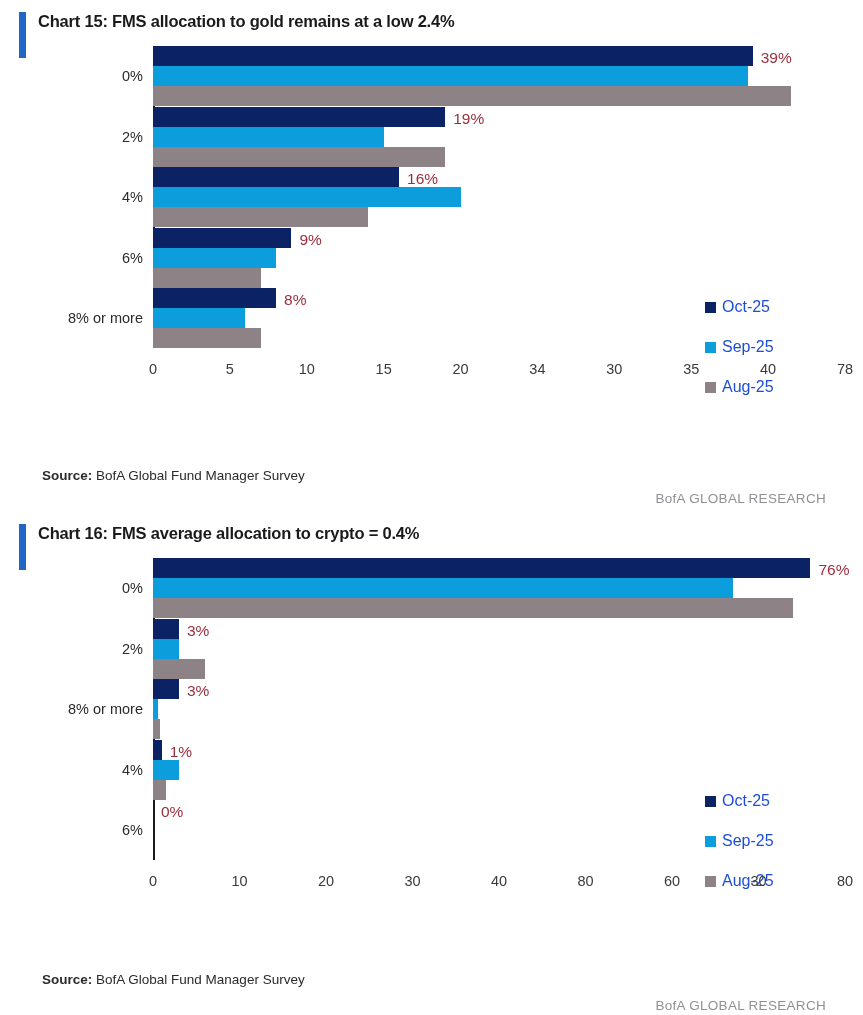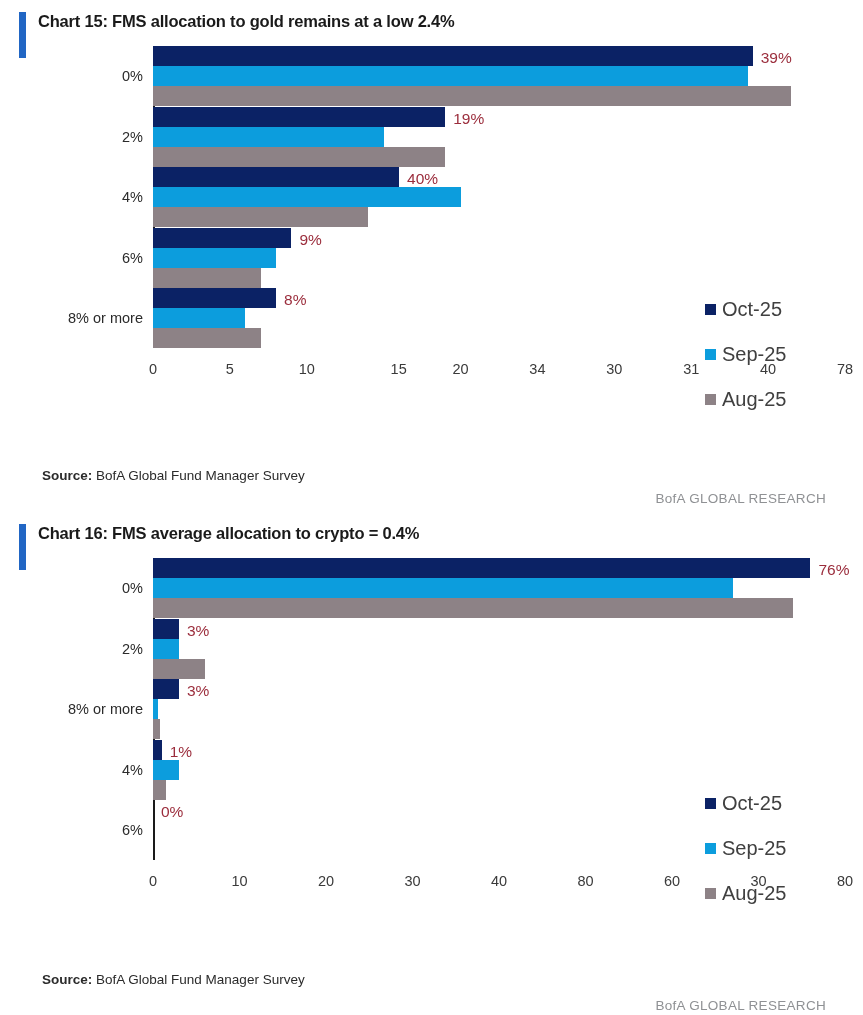--- a/index.html
+++ b/index.html
@@ -109,22 +109,22 @@
     font-size: 14.5px;
     color: #3a3a3a;
     transform: translateX(-50%);
     white-space: nowrap;
     line-height: 1;
   }
 
   
   .legend {
     position: absolute;
-    font-size: 20px;
-    color: #404040;
+    font-size: 16px;
+    color: #1d4ed8;
   }
   .legend-item {
     display: flex;
     align-items: center;
     margin-bottom: 22px;
     white-space: nowrap;
   }
   .legend-swatch {
     width: 11px;
     height: 11px;
@@ -172,21 +172,21 @@
         <div class="group" style="top: 60.6px; height: 60px;">
           <div class="cat-label" style="top: 23px;">2%</div>
           <div class="bar" style="top: 0px; width: 292.178px; background: rgb(11, 34, 101);"></div>
           <div class="bar-label" style="left: 300.178px; top: 4px;">19%</div>
           <div class="bar" style="top: 20px; width: 230.667px; background: rgb(12, 157, 221);"></div>
           <div class="bar" style="top: 40px; width: 292.178px; background: rgb(141, 130, 134);"></div>
         </div>
         <div class="group" style="top: 121px; height: 60px;">
           <div class="cat-label" style="top: 23px;">4%</div>
           <div class="bar" style="top: 0px; width: 246.044px; background: rgb(11, 34, 101);"></div>
-          <div class="bar-label" style="left: 254.044px; top: 4px;">40%</div>
+          <div class="bar-label" style="left: 254.044px; top: 4px;">16%</div>
           <div class="bar" style="top: 20px; width: 307.556px; background: rgb(12, 157, 221);"></div>
           <div class="bar" style="top: 40px; width: 215.289px; background: rgb(141, 130, 134);"></div>
         </div>
         <div class="group" style="top: 181.4px; height: 60px;">
           <div class="cat-label" style="top: 23px;">6%</div>
           <div class="bar" style="top: 0px; width: 138.4px; background: rgb(11, 34, 101);"></div>
           <div class="bar-label" style="left: 146.4px; top: 4px;">9%</div>
           <div class="bar" style="top: 20px; width: 123.022px; background: rgb(12, 157, 221);"></div>
           <div class="bar" style="top: 40px; width: 107.644px; background: rgb(141, 130, 134);"></div>
         </div>
@@ -209,25 +209,25 @@
         </div>
         <div class="legend-item">
           <span class="legend-swatch" style="background: rgb(141, 130, 134);"></span>
           <span>Aug-25</span>
         </div>
       </div>
     <div id="xaxis-0">
         <div class="xtick" style="left: 153px; top: 322px;">0</div>
         <div class="xtick" style="left: 229.889px; top: 322px;">5</div>
         <div class="xtick" style="left: 306.778px; top: 322px;">10</div>
-        <div class="xtick" style="left: 383.667px; top: 322px; margin-left: 15px;">15</div>
+        <div class="xtick" style="left: 383.667px; top: 322px;">15</div>
         <div class="xtick" style="left: 460.556px; top: 322px;">20</div>
         <div class="xtick" style="left: 537.444px; top: 322px;">34</div>
         <div class="xtick" style="left: 614.333px; top: 322px;">30</div>
-        <div class="xtick" style="left: 691.222px; top: 322px;">31</div>
+        <div class="xtick" style="left: 691.222px; top: 322px;">35</div>
         <div class="xtick" style="left: 768.111px; top: 322px;">40</div>
         <div class="xtick" style="left: 845px; top: 322px;">78</div>
       </div>
   </div>
 
   <div class="source-line" style="top: 468px;">
     <b>Source:</b>
     <span>BofA Global Fund Manager Survey</span>
   </div>
   <div class="brand-line" style="top: 491px;">BofA GLOBAL RESEARCH</div>

